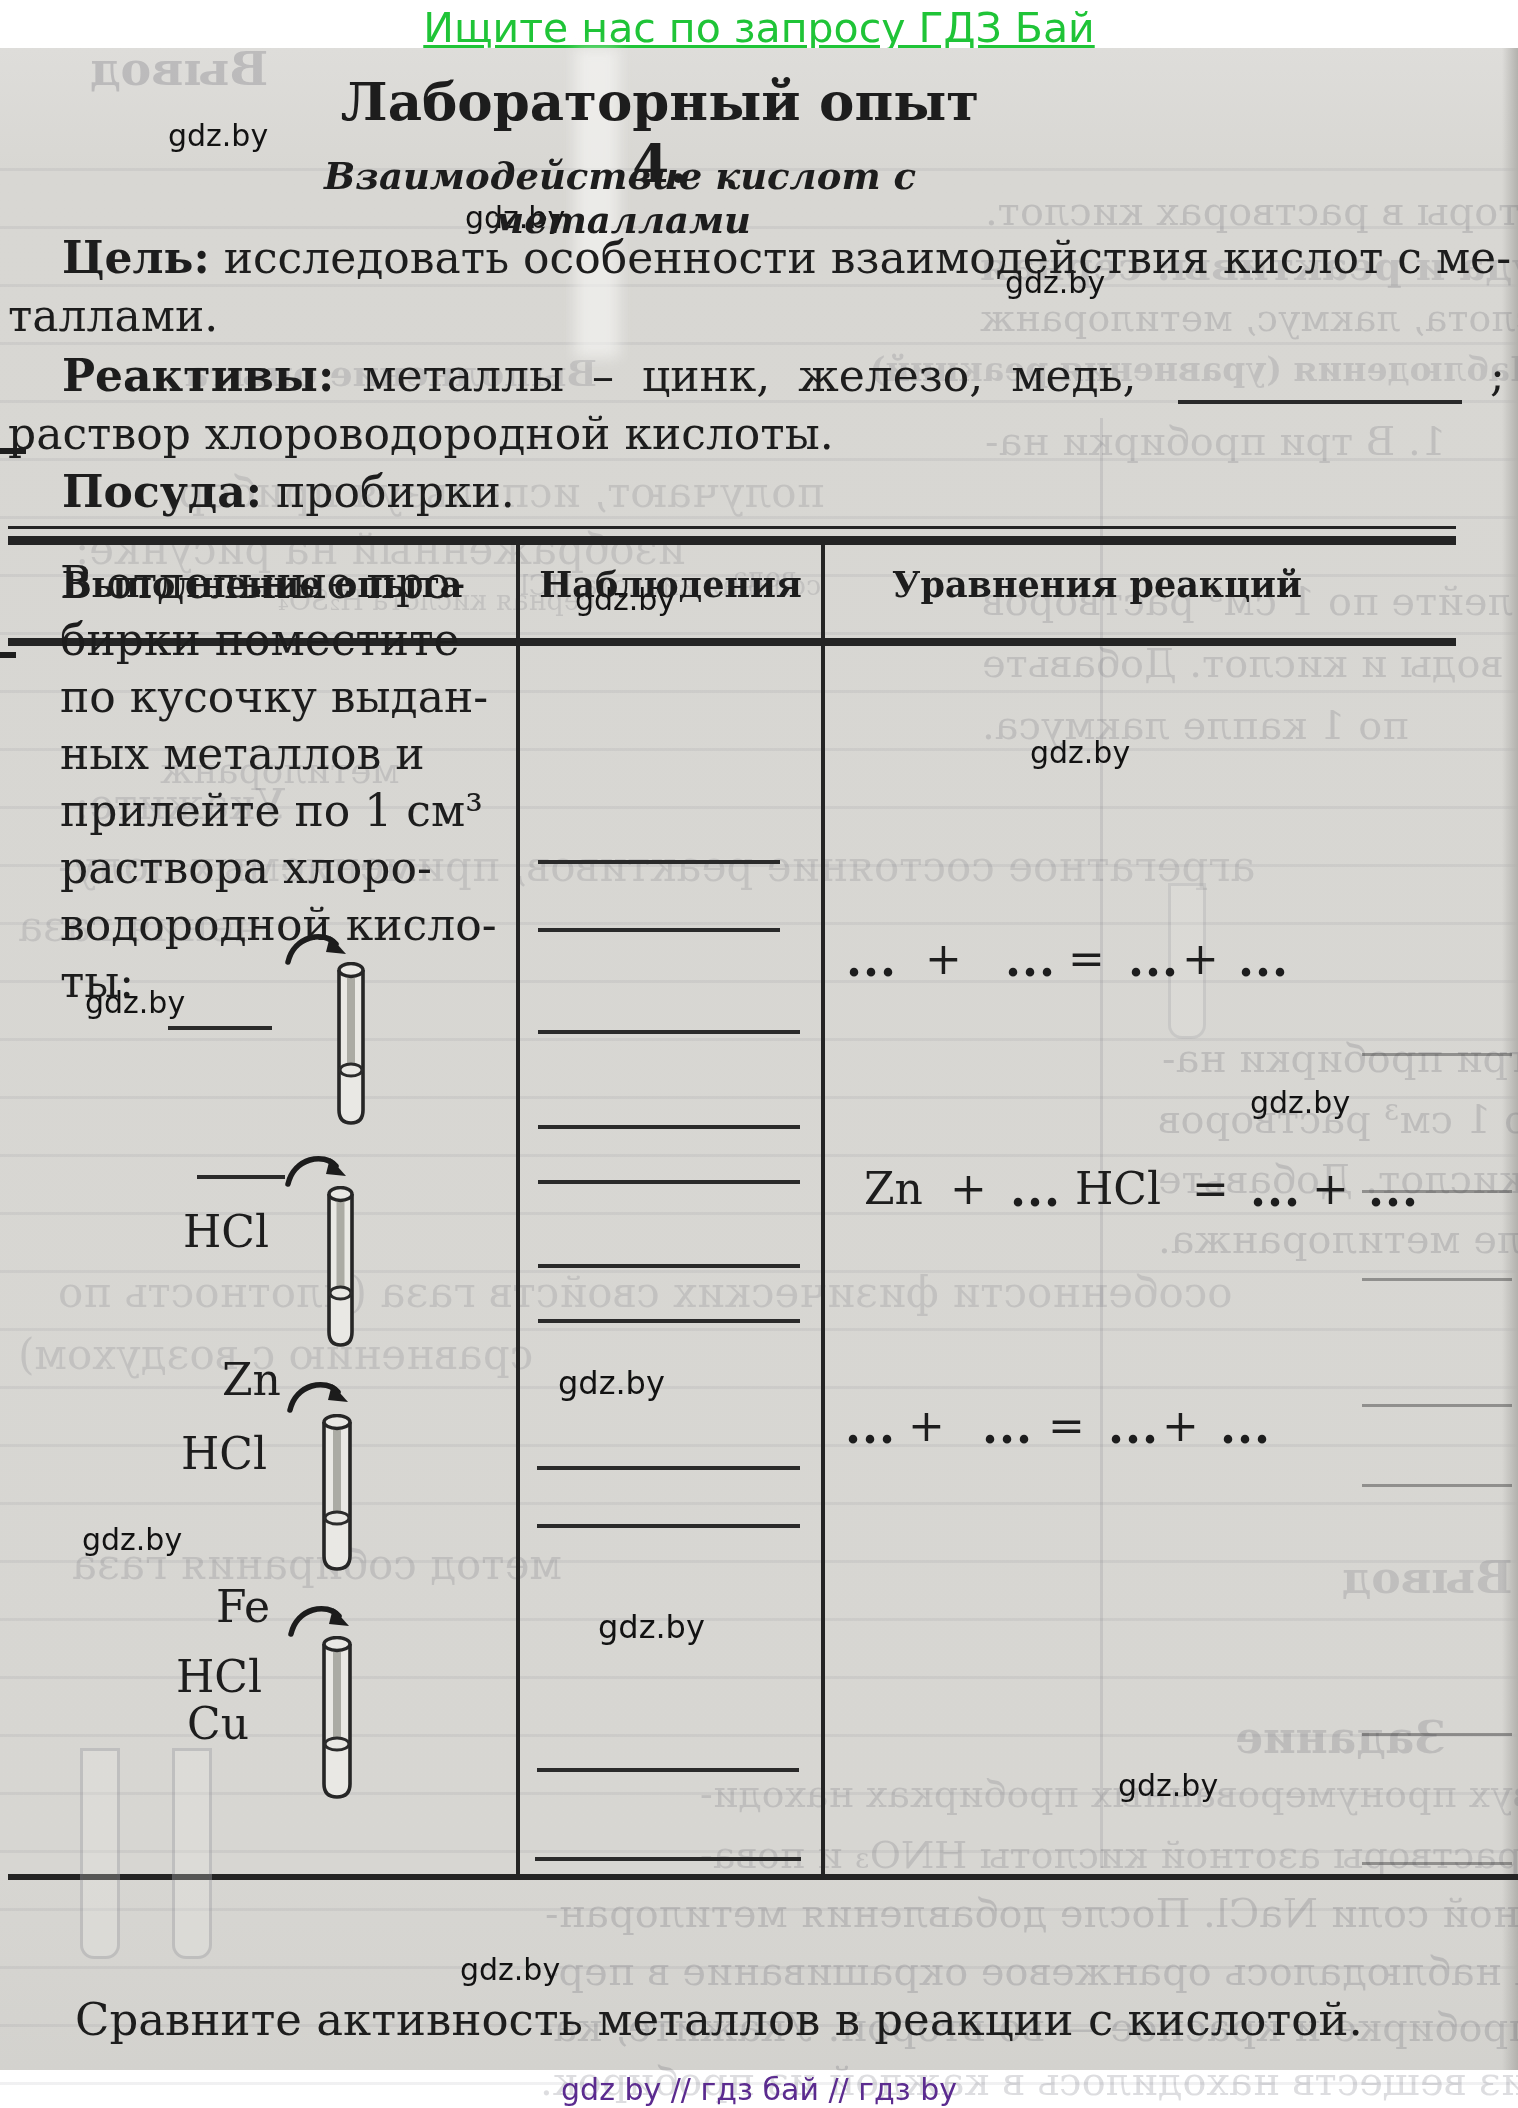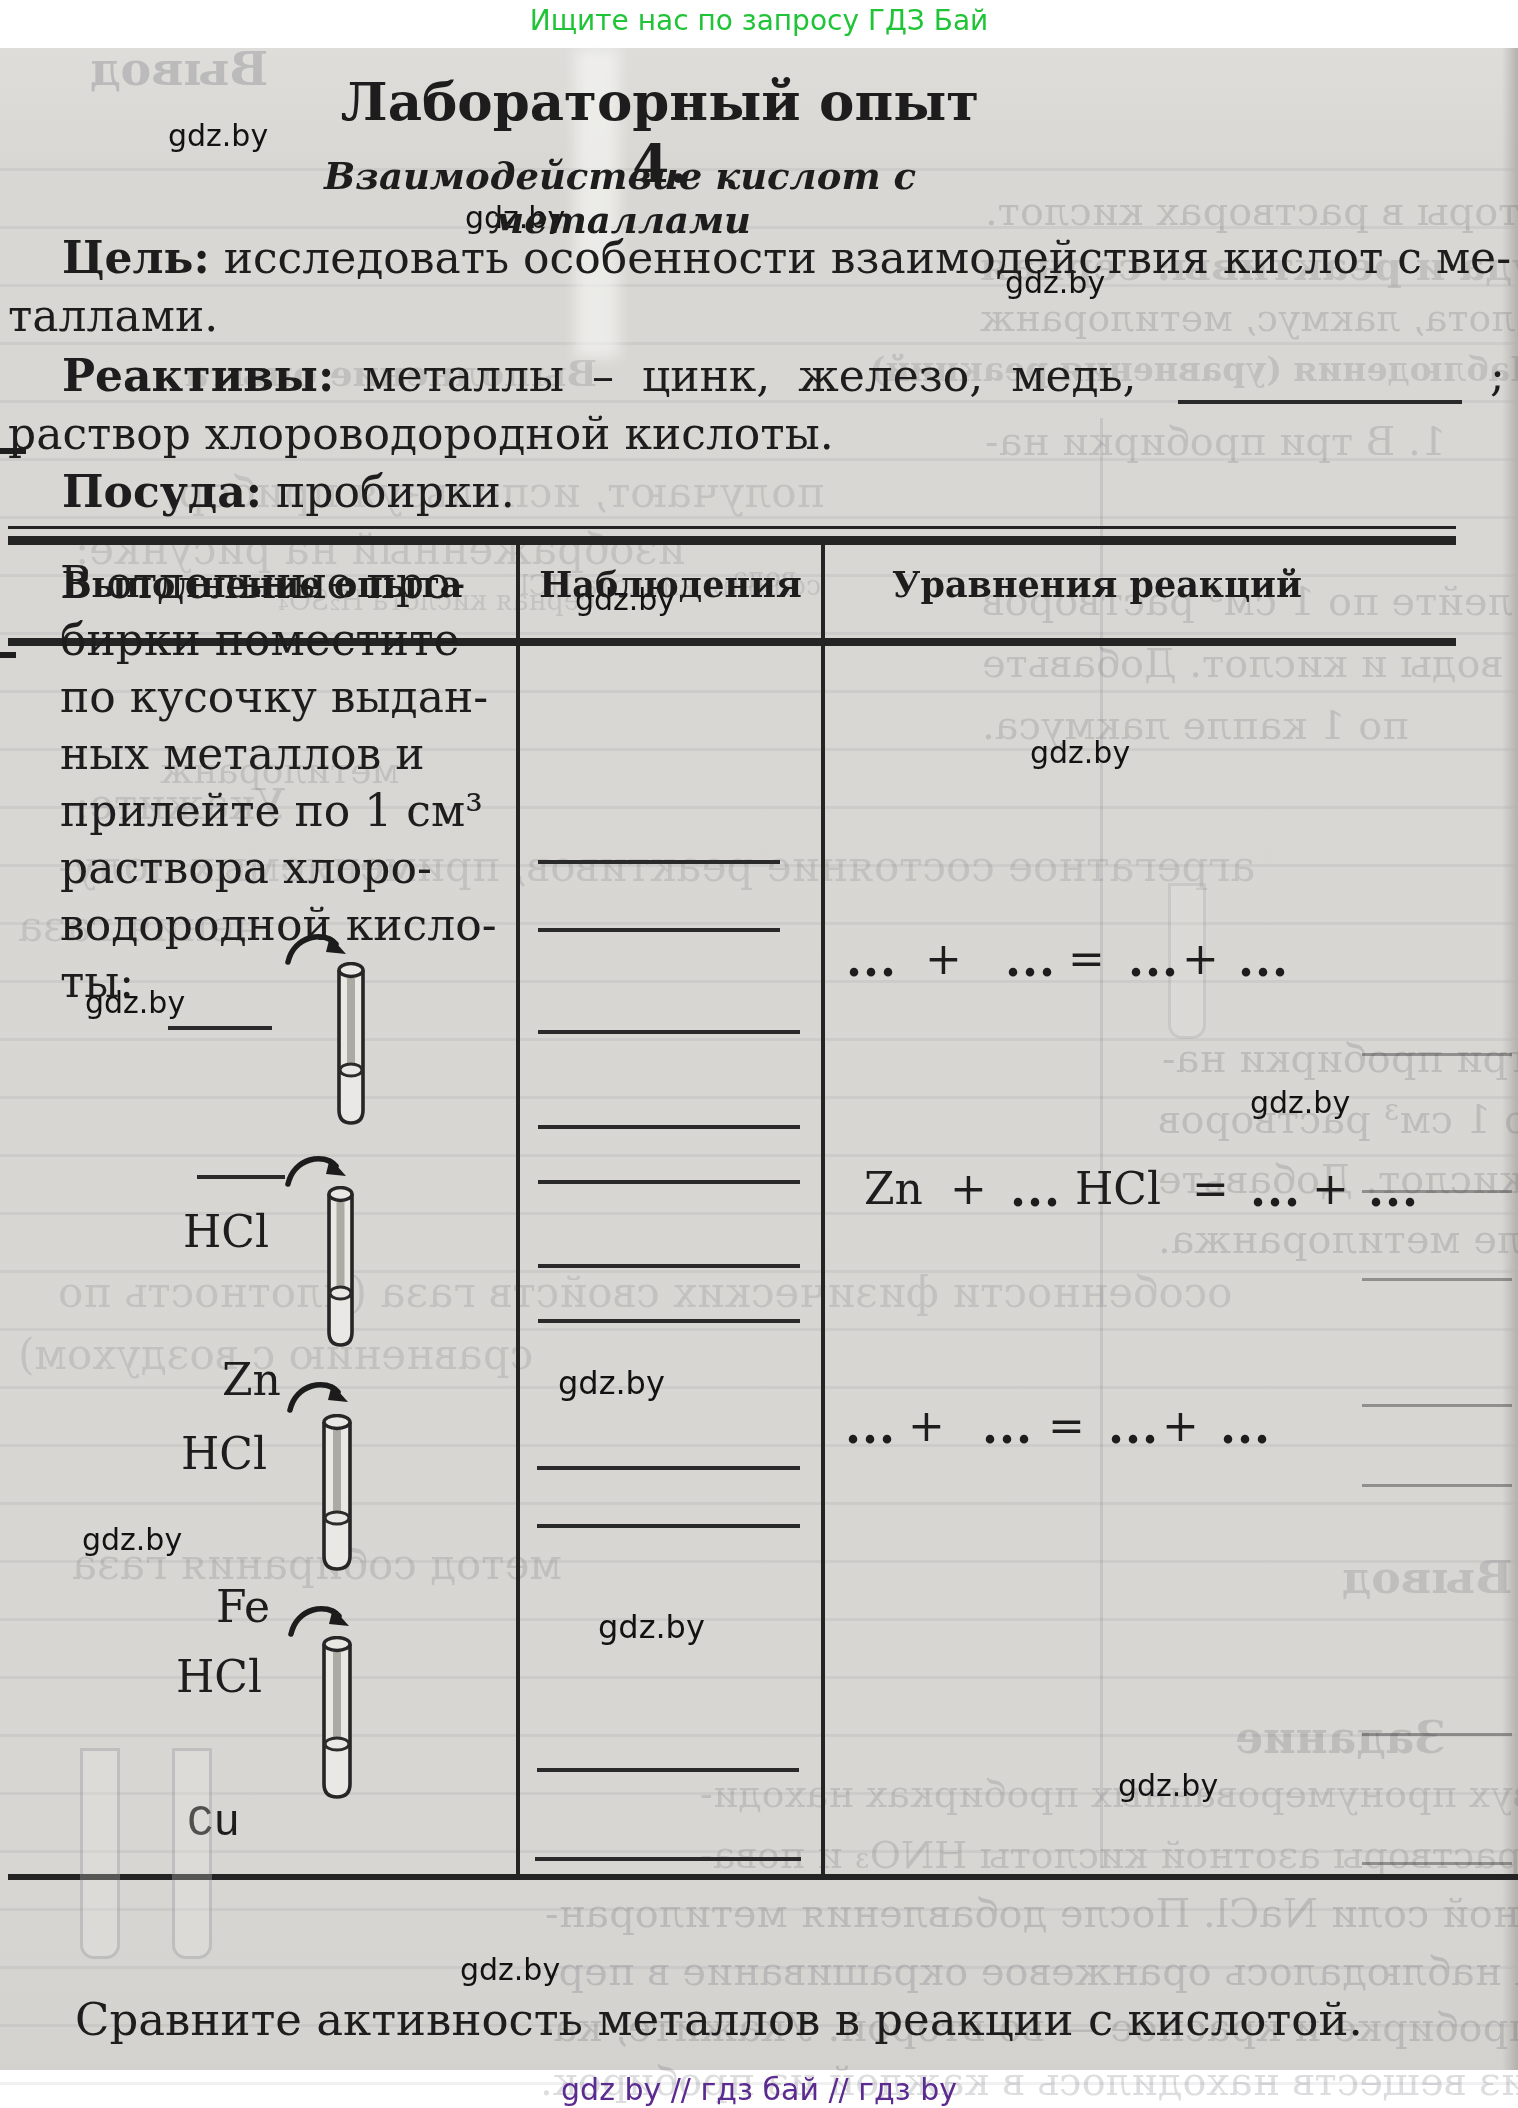--- a/index.html
+++ b/index.html
@@ -1,21 +1,21 @@
 <!DOCTYPE html>
 <html><head>
 <meta charset="utf-8">
 <style>
   html,body{margin:0;padding:0;background:#ffffff;}
   #stage{position:relative;width:1518px;height:2108px;background:#ffffff;overflow:hidden;
          font-family:"DejaVu Serif",serif;color:#1d1d1d;}
   .abs{position:absolute;}
   .sans{font-family:"DejaVu Sans",sans-serif;}
 
-  #banner{left:0;top:4px;width:1518px;text-align:center;font-size:28px;font-weight:500;}
+  #banner{left:0;top:4px;width:1518px;text-align:center;font-size:41px;font-weight:500;text-decoration:underline;}
   #scan{left:0;top:48px;width:1518px;height:2022px;background:#d8d7d3;
         background-image:linear-gradient(180deg, #deddda 0%, #d8d7d3 6%, #d7d6d2 90%, #d3d2ce 100%);}
   #ruled{left:0;top:120px;width:1518px;height:1950px;
          background:repeating-linear-gradient(180deg, rgba(95,95,110,0.09) 0 3px, transparent 3px 58px);
          pointer-events:none;}
   #edge-strip{right:0;top:0;width:16px;height:2022px;background:linear-gradient(90deg,rgba(150,150,146,0),#b2b1ad);}
   #streak{left:575px;top:0;width:44px;height:310px;background:rgba(252,252,250,0.55);filter:blur(7px);}
 
   .title{font-weight:bold;text-align:center;}
   .bleed{transform:scaleX(-1);color:#3c3c4b;white-space:nowrap;pointer-events:none;}
@@ -138,21 +138,21 @@
         <p>водородной кисло-</p>
         <p>ты:</p>
       </div>
 
     <div id="figlabel-layer">
         <div class="abs figlabel" style="left: 183px; top: 1158px;">HCl</div>
         <div class="abs figlabel" style="left: 222px; top: 1306px;">Zn</div>
         <div class="abs figlabel" style="left: 181px; top: 1380px;">HCl</div>
         <div class="abs figlabel" style="left: 216px; top: 1533px;">Fe</div>
         <div class="abs figlabel" style="left: 176px; top: 1603px;">HCl</div>
-        <div class="abs figlabel" style="left: 187px; top: 1750px; font-family: Liberation Mono, monospace;">Cu</div>
+        <div class="abs figlabel" style="left: 187px; top: 1650px;">Cu</div>
       </div>
     <div id="figline-layer">
         <div class="abs fill-line" style="left: 168px; top: 978px; width: 104px;"></div>
         <div class="abs fill-line" style="left: 197px; top: 1127px; width: 88px;"></div>
       </div>
 
     <div id="tube-layer">
         <div class="abs" style="left: 336px; top: 914px;"><svg width="30" height="164" viewBox="0 0 30 164">
       <path d="M3,8 L3,148 Q3,161 15,161 Q27,161 27,148 L27,8" fill="#e9e8e4" stroke="#262626" stroke-width="3.6"></path>
       <rect x="11" y="16" width="8" height="86" fill="#9b9b94" opacity="0.8"></rect>

